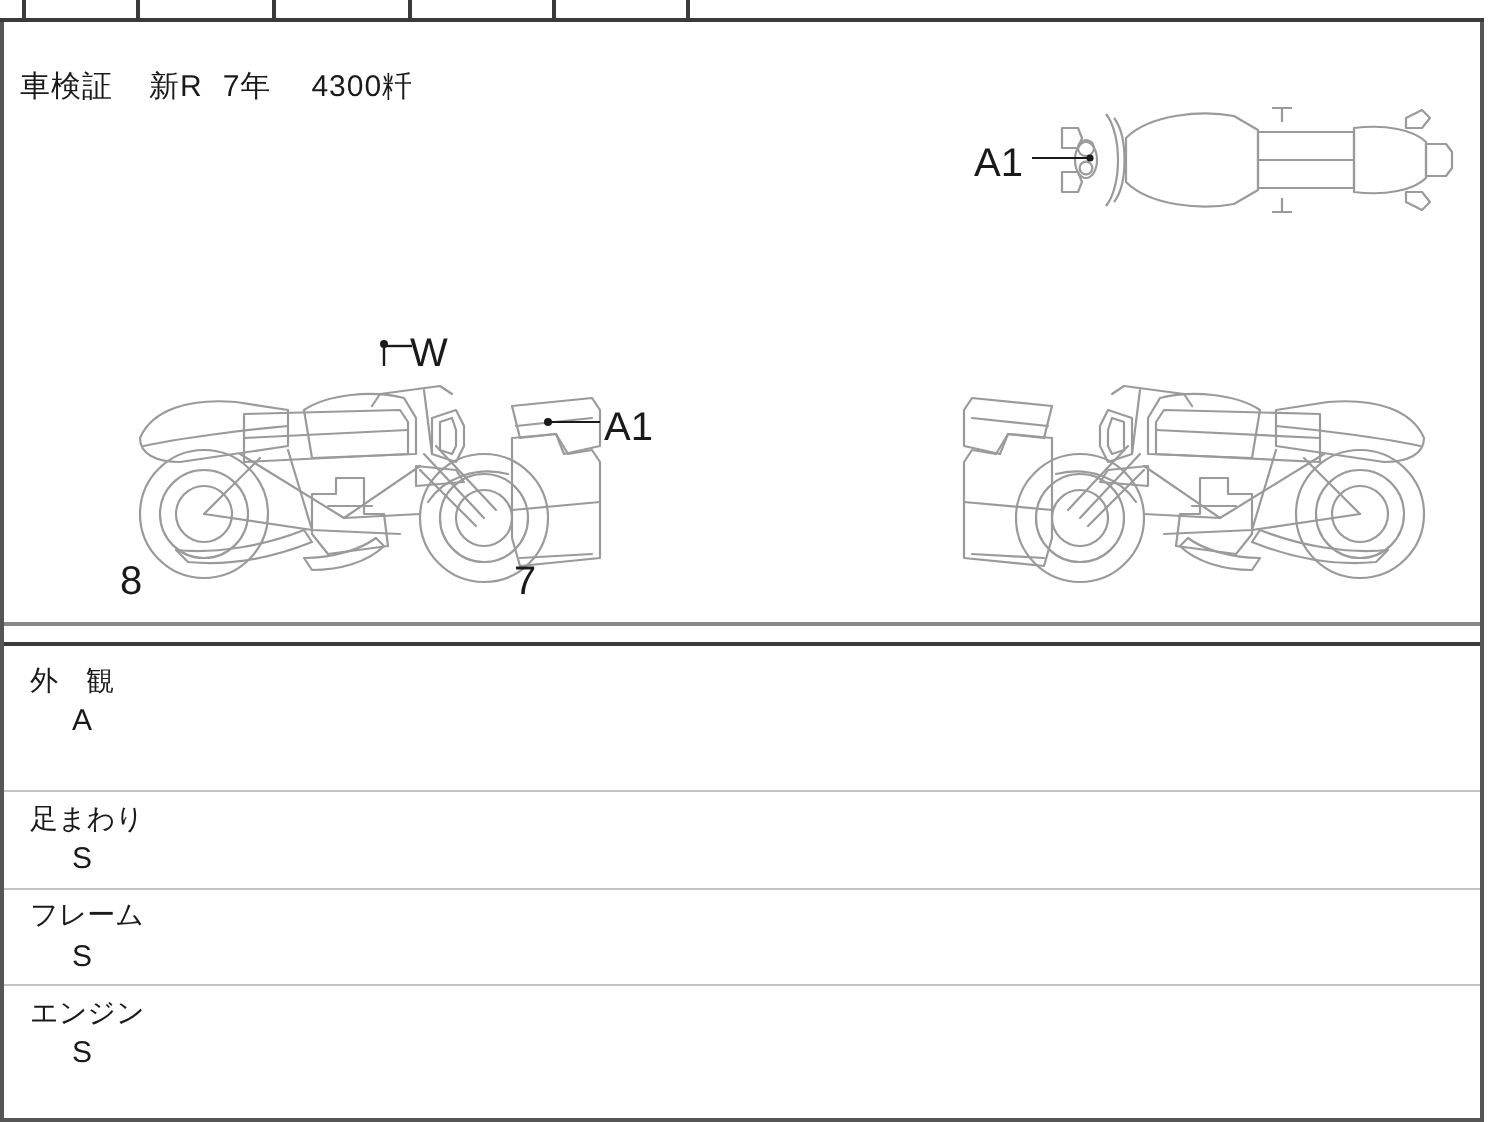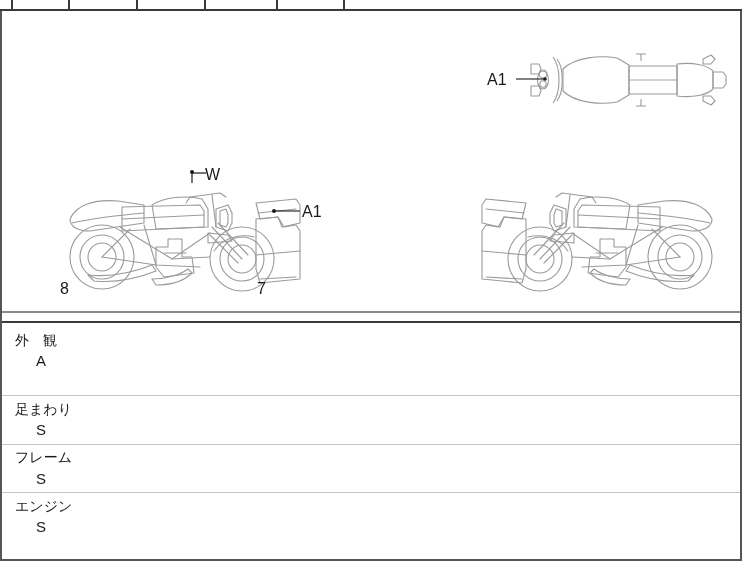--- a/index.html
+++ b/index.html
@@ -38,21 +38,21 @@
   .hdr-text .sp1{display:inline-block;width:18px;}
   .hdr-text .sp2{display:inline-block;width:10px;}
   .hdr-text .sp3{display:inline-block;width:20px;}
 
   
   .illus-band{
     position:absolute;left:2px;top:11px;width:738px;height:300px;
   }
   .illus{position:absolute;}
   .lbl{
-    position:absolute;font-size:16px;color:#1a1a1a;white-space:nowrap;
+    position:absolute;font-size:20px;color:#1a1a1a;white-space:nowrap;
   }
 
   
   .band-divider{
     position:absolute;left:2px;top:311px;width:738px;height:2px;background:#8a8a8a;
   }
   .band-divider2{
     position:absolute;left:2px;top:321px;width:738px;height:2px;background:#3a3a3a;
   }
 
@@ -89,20 +89,25 @@
     <div class="vdiv" style="left:68px"></div>
     <div class="vdiv" style="left:136px"></div>
     <div class="vdiv" style="left:204px"></div>
     <div class="vdiv" style="left:276px"></div>
     <div class="vdiv" style="left:343px"></div>
   </div>
 
   <div class="frame-left"></div>
   <div class="frame-right"></div>
 
+  <div class="hdr-row">
+    <div class="hdr-text">
+      <span>車検証</span><span class="sp1"></span><span>新R</span><span class="sp2"></span><span>7年</span><span class="sp3"></span><span>4300粁</span>
+    </div>
+  </div>
 
   <div class="illus-band">
 
     <svg class="illus" style="left:515px;top:34px;" width="215" height="70" viewBox="0 0 215 70">
       <g fill="none" stroke="#9a9a9a" stroke-width="1.1" stroke-linejoin="round">
 
         <ellipse cx="26" cy="35" rx="5.5" ry="9"></ellipse>
         <circle cx="26" cy="29" r="4"></circle>
         <circle cx="26" cy="39" r="3.2"></circle>
 

